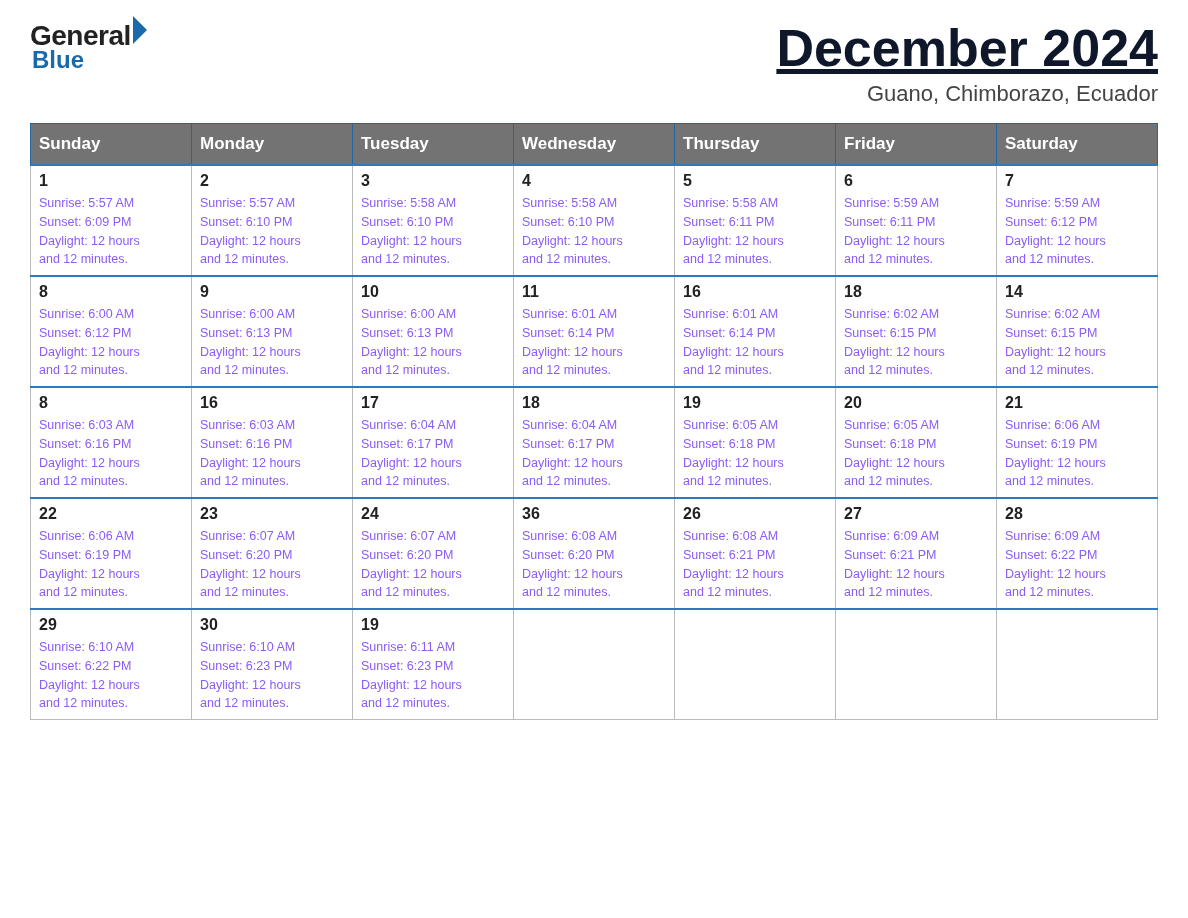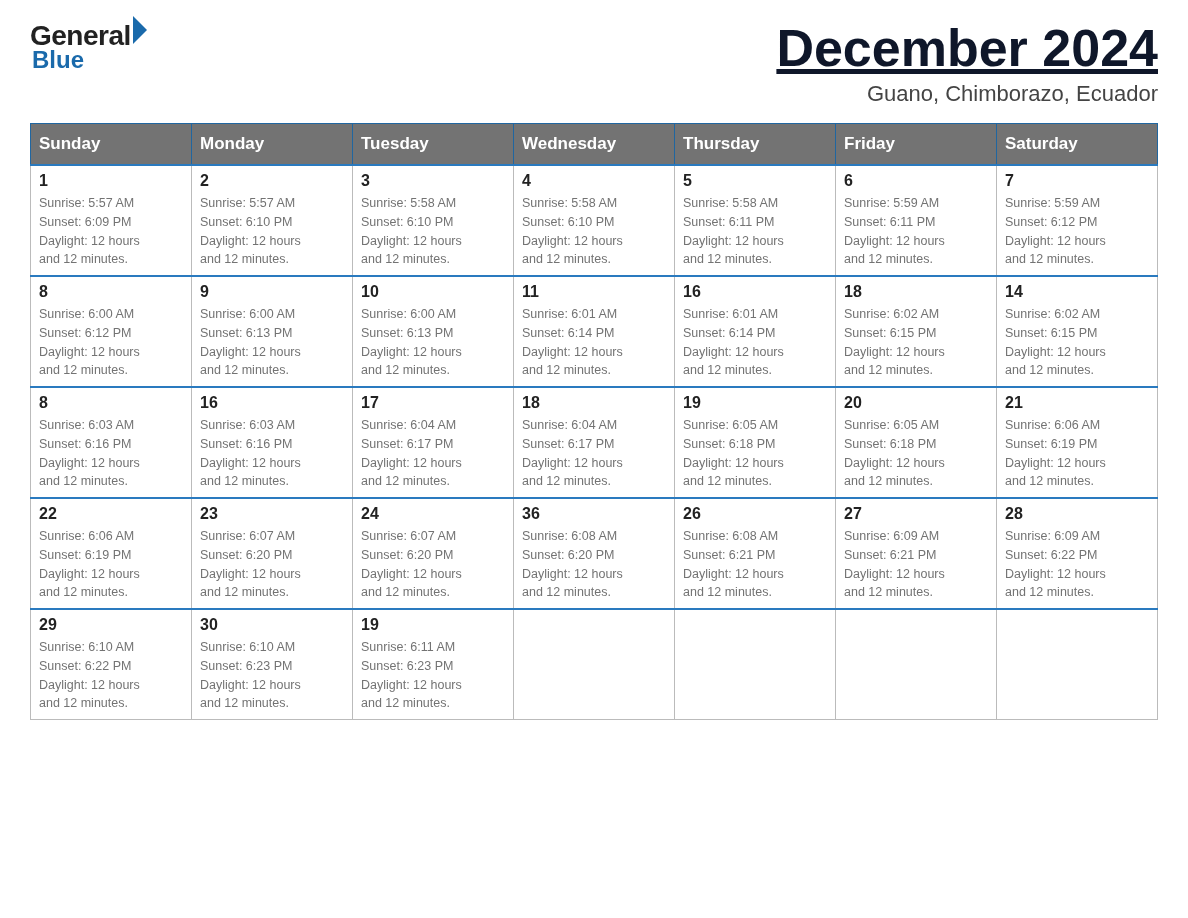--- a/index.html
+++ b/index.html
@@ -86,21 +86,21 @@
       background: #fff;
     }
     .day-number {
       font-size: 16px;
       font-weight: bold;
       color: #222;
       margin-bottom: 4px;
     }
     .day-info {
       font-size: 12.5px;
-      color: #737373;
+      color: #8b5cf6;
       line-height: 1.5;
     }
     .empty-cell {
       background: #fff;
     }
     .week-row td {
       border-top: 2px solid #2a7abf;
     }
   </style>
 </head>

